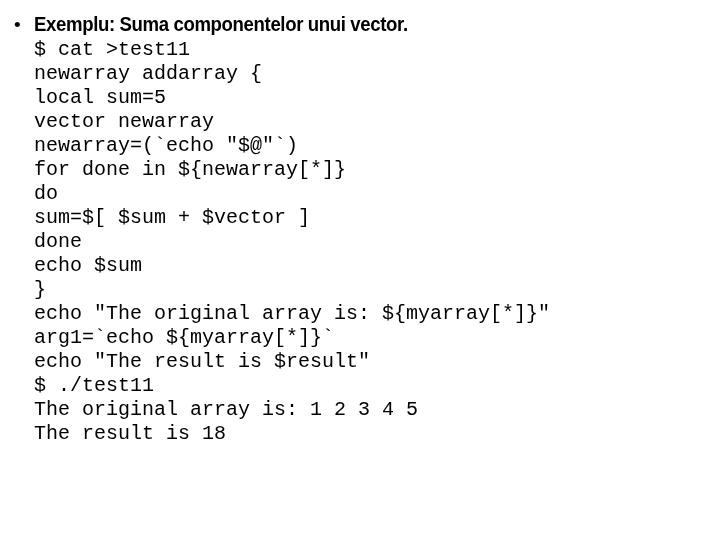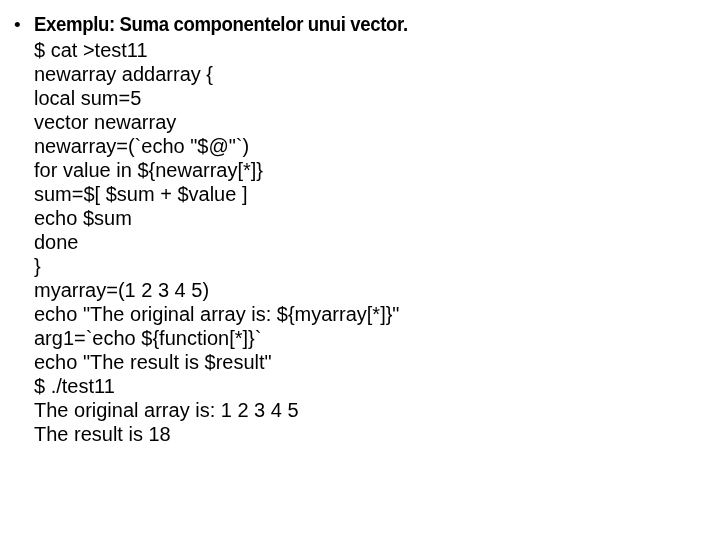--- a/index.html
+++ b/index.html
@@ -56,21 +56,21 @@
     white-space: pre;
     color: #000000;
   }
   .code-block {
     position: absolute;
     left: 34px;
     top: 38px;
     width: 686px;
   }
   .code-line {
-    font-family: Liberation Sans, sans-serif;
+    font-family: Liberation Mono, monospace;
     font-size: 20px;
     line-height: 24px;
     height: 24px;
     white-space: pre;
     color: #000000;
     letter-spacing: 0px;
   }
 </style>
 </head>
 <body>
@@ -83,27 +83,27 @@
       <span class="bullet-title">Exemplu: Suma componentelor unui vector.</span>
     </div>
   </div>
 
   <div class="code-block">
       <div class="code-line">$ cat &gt;test11</div>
       <div class="code-line">newarray addarray {</div>
       <div class="code-line">local sum=5</div>
       <div class="code-line">vector newarray</div>
       <div class="code-line">newarray=(`echo "$@"`)</div>
-      <div class="code-line">for value in ${newarray[*]}</div>
-      <div class="code-line">sum=$[ $sum + $value ]</div>
+      <div class="code-line">for done in ${newarray[*]}</div>
+      <div class="code-line">do</div>
+      <div class="code-line">sum=$[ $sum + $vector ]</div>
+      <div class="code-line">done</div>
       <div class="code-line">echo $sum</div>
-      <div class="code-line">done</div>
       <div class="code-line">}</div>
-      <div class="code-line">myarray=(1 2 3 4 5)</div>
       <div class="code-line">echo "The original array is: ${myarray[*]}"</div>
-      <div class="code-line">arg1=`echo ${function[*]}`</div>
+      <div class="code-line">arg1=`echo ${myarray[*]}`</div>
       <div class="code-line">echo "The result is $result"</div>
       <div class="code-line">$ ./test11</div>
       <div class="code-line">The original array is: 1 2 3 4 5</div>
       <div class="code-line">The result is 18</div>
     </div>
 
 </div>
 
 </body></html>

